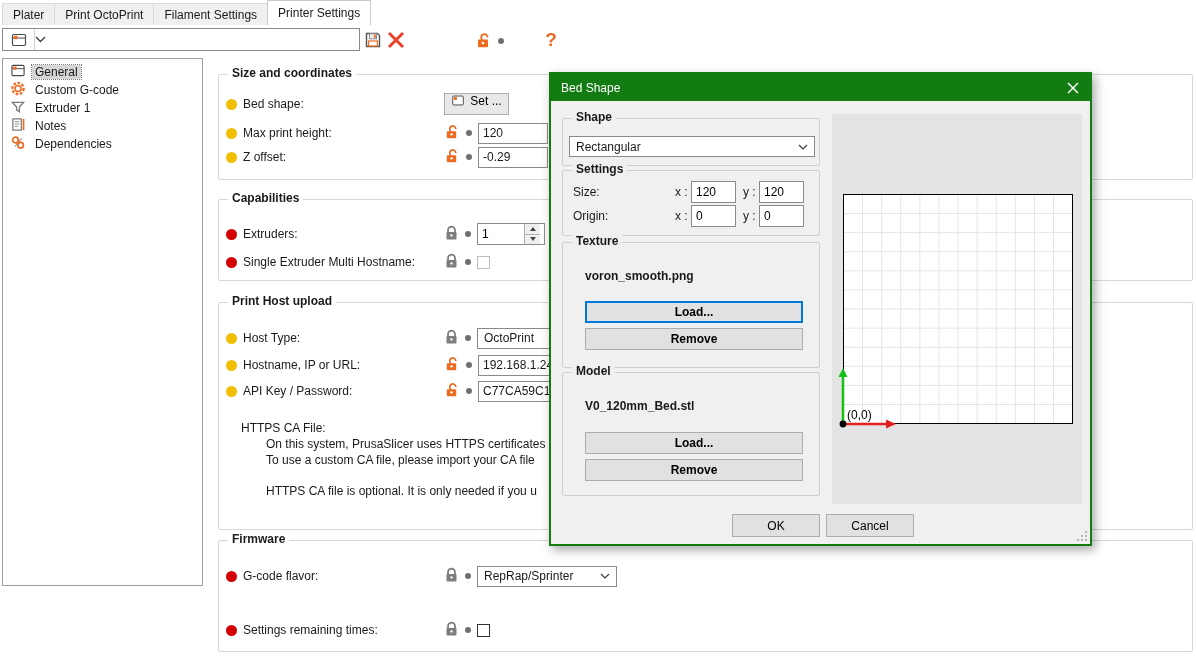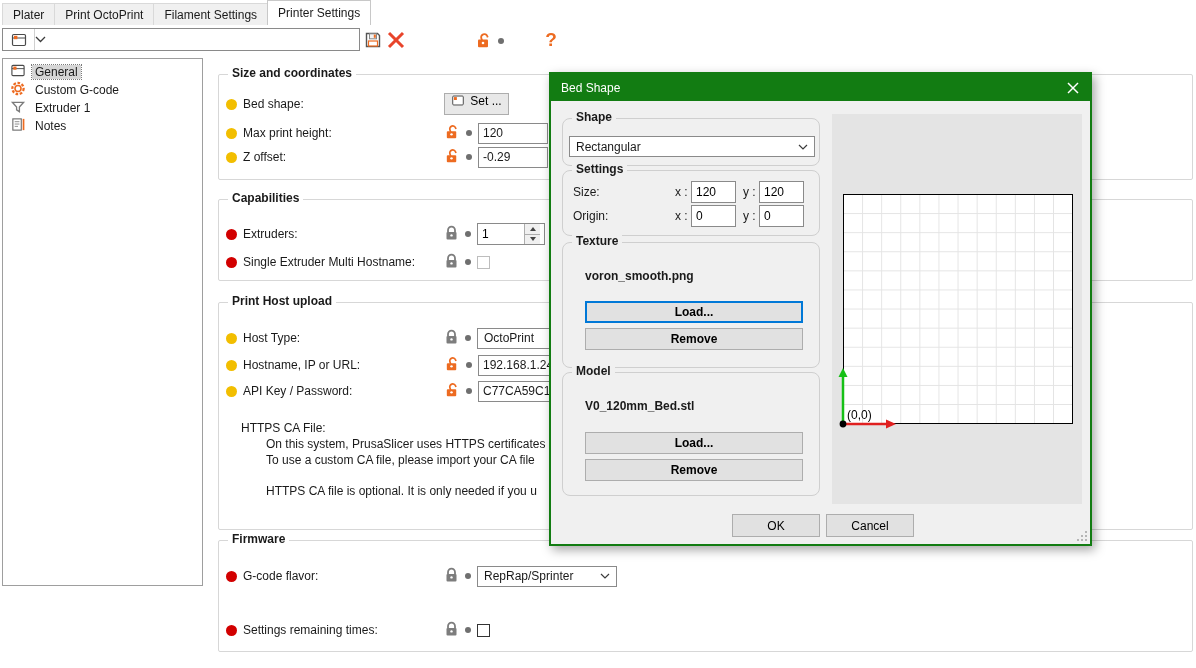--- a/index.html
+++ b/index.html
@@ -48,21 +48,21 @@
   .tri-dn { width:0; height:0; border-left:3px solid transparent; border-right:3px solid transparent; border-top:4px solid #444; }
   .cb { width:13px; height:13px; background:#fff; border:1px solid #333; }
   .cb.disabled { border-color:#bdbdbd; }
   .cb.checked { background:#f2f2f2; border-color:#bdbdbd; display:flex; align-items:center; justify-content:center; }
   .https { position:absolute; left:22px; line-height:16px; }
 
   
   .dialog { position:absolute; left:549px; top:48px; width:543px; height:474px; background:#f0f0f0; border:2px solid #127C12; box-shadow:3px 4px 10px rgba(0,0,0,.35); z-index:10;margin-top:24px; }
   .dlg-title { position:absolute; left:0; top:0; right:0; height:27px; background:#127C12; color:#fff; display:flex; align-items:center; padding-left:10px; }
   .dlg-close { position:absolute; right:0; top:0; width:34px; height:27px; display:flex; align-items:center; justify-content:center; cursor:default; }
-  .dbox { position:absolute; left:11px; width:258px; border:1px solid #cfcfcf; border-radius:8px; }
+  .dbox { position:absolute; left:11px; width:258px; border:1px solid #cfcfcf; border-radius:2px; }
   .dbox .gtitle { background:#f0f0f0; }
   .dlg-lbl { position:absolute; }
   .din { position:absolute; height:22px; width:45px; border:1px solid #8a8a8a; background:#fff; padding:0 4px; font:inherit; }
   .dbtn { position:absolute; left:22px; width:218px; height:22px; background:#e1e1e1; border:1px solid #adadad; font:inherit; font-weight:600; }
   .dbtn.focus { border:2px solid #0078D7; }
   .fname { position:absolute; left:22px; font-weight:bold; }
   .okbtn { position:absolute; width:88px; height:23px; background:#e1e1e1; border:1px solid #adadad; font:inherit; }
   .preview { position:absolute; left:281px; top:40px; width:250px; height:390px; background:#e4e4e4; }
   .bed { position:absolute; left:11px; top:80px; width:230px; height:230px; background:#fff; border:1px solid #000;
          background-image:linear-gradient(#e4e4e4 1px, transparent 1px), linear-gradient(90deg, #e4e4e4 1px, transparent 1px);
@@ -145,20 +145,28 @@
     <div class="side-item">
       <span><svg width="16" height="15" viewBox="0 0 16 16">
             <rect x="2.5" y="2" width="9" height="12" fill="#fff" stroke="#6e6e6e" stroke-width="1.2"></rect>
             <line x1="4.5" y1="5" x2="9.5" y2="5" stroke="#8a8a8a"></line>
             <line x1="4.5" y1="7.5" x2="9.5" y2="7.5" stroke="#8a8a8a"></line>
             <line x1="4.5" y1="10" x2="8" y2="10" stroke="#8a8a8a"></line>
             <rect x="13" y="2" width="1.8" height="12" fill="#ED6B21"></rect>
           </svg></span>
       <span class="slbl">Notes</span>
     </div>
+    <div class="side-item">
+      <span><svg width="16" height="15" viewBox="0 0 16 16">
+            <line x1="12" y1="3.5" x2="4.5" y2="12.5" stroke="#9a9a9a" stroke-width="1.2"></line>
+            <circle cx="5.3" cy="5.3" r="3" fill="none" stroke="#ED6B21" stroke-width="1.8"></circle>
+            <circle cx="10.8" cy="10.8" r="3" fill="none" stroke="#ED6B21" stroke-width="1.8"></circle>
+          </svg></span>
+      <span class="slbl">Dependencies</span>
+    </div>
   </div>
 
   <div class="gbox" style="top:74px;height:106px">
     <span class="gtitle">Size and coordinates</span>
     <div class="row" style="top:18px">
       <span class="bullet yellow"></span>
       <span>Bed shape:</span>
       <div class="ctrl">
         <button class="setbtn">
           <span><svg width="14" height="13" viewBox="0 0 16 16">

